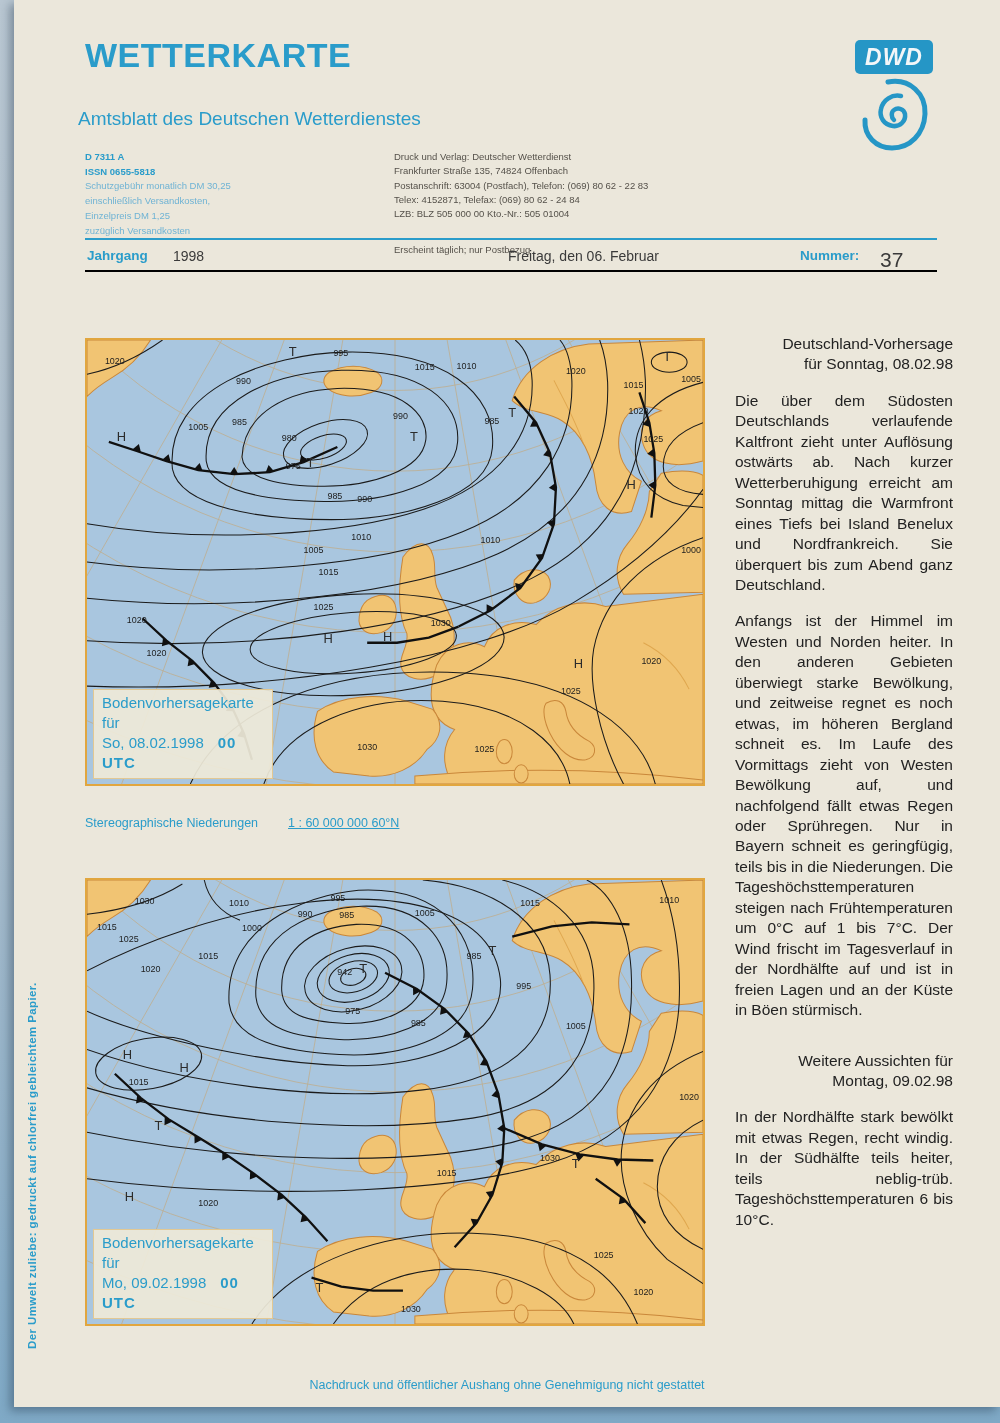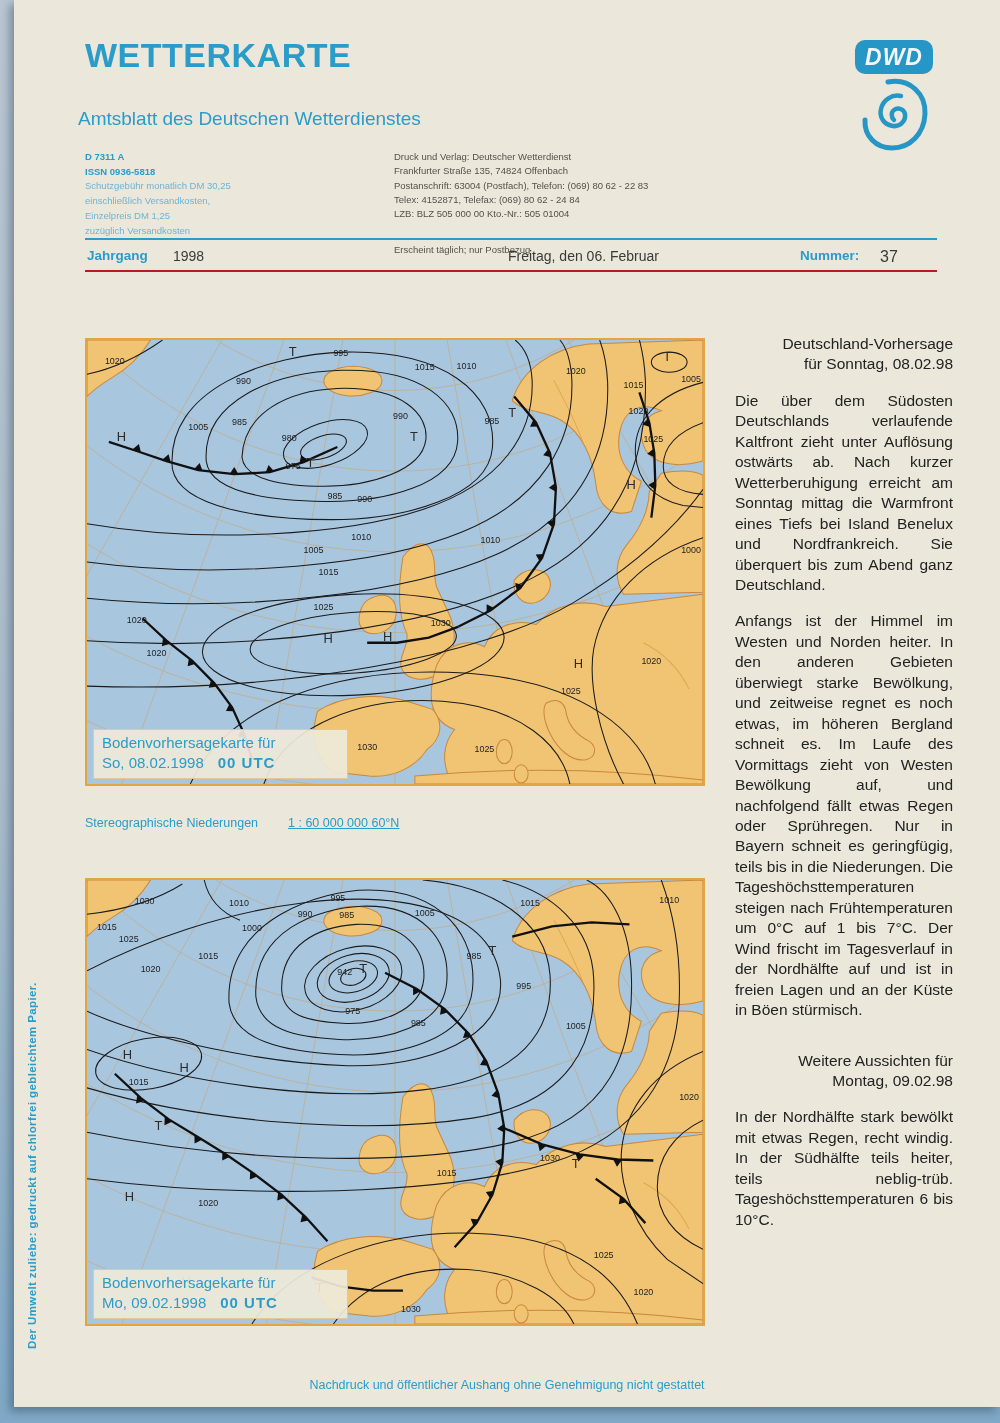--- a/index.html
+++ b/index.html
@@ -11,40 +11,40 @@
 
   .title { position:absolute; left:71px; top:36px; font-size:34px; font-weight:bold; color:#2a9cca; letter-spacing:.5px; }
   .subtitle { position:absolute; left:64px; top:108px; font-size:19px; font-weight:normal; color:#2a9cca; }
 
   .pubinfo { position:absolute; left:71px; top:150px; font-size:9.5px; line-height:1.55; color:#6fb3d4; }
   .pubinfo .strong { color:#2a9cca; font-weight:bold; }
   .publisher { position:absolute; left:380px; top:150px; font-size:9.5px; line-height:1.5; color:#55514a; }
   .publisher-note { margin-top:22px; }
 
   .logo { position:absolute; left:841px; top:40px; width:78px; }
-  .logo-box { height:34px; background:#2596c6; border-radius:10px; color:#f3f6f8; font-weight:bold; font-style:italic;
+  .logo-box { height:34px; background:#2596c6; border-radius:5px; color:#f3f6f8; font-weight:bold; font-style:italic;
               font-size:23px; text-align:center; line-height:34px; letter-spacing:1px; }
   .logo-swirl { display:block; margin:2px auto 0; width:72px; height:76px; }
 
   .issue-row { position:absolute; left:71px; top:238px; width:852px; height:34px;
-               border-top:2px solid #2a9cca; border-bottom:2px solid #b91c1c; font-size:14px; }
+               border-top:2px solid #2a9cca; border-bottom:2px solid #000000; font-size:14px; }
   .issue-row span { position:absolute; top:8px; white-space:nowrap; }
   .issue-label { color:#2a9cca; font-weight:bold; font-size:13.5px; }
   .issue-val { color:#3a3a3a; }
-  .jl{left:2px} .jv{left:88px} .dt{left:423px;color:#3a3a3a} .nl{left:715px} .nv{left:795px;font-size:16px}
+  .jl{left:2px} .jv{left:88px} .dt{left:423px;color:#3a3a3a} .nl{left:715px} .nv{left:795px;font-size:21px}
 
   .map { position:absolute; left:71px; width:620px; height:448px; border:2px solid #e1a63f; background:#a9c6df; }
   .map1 { top:338px; } .map2 { top:878px; }
   .map svg { display:block; width:100%; height:100%; }
   .isobars { stroke:#1b1b1b; stroke-width:1.05; fill:none; }
   .fronts  { stroke:#101010; stroke-width:2.3; fill:none; }
   .labels text { font-size:9px; fill:#1d1d1d; }
   .labels text.ht { font-size:13px; fill:#2b2b2b; }
 
-  .map-caption { position:absolute; left:6px; bottom:5px; width:255px; padding:3px 8px 5px;
+  .map-caption { position:absolute; left:6px; bottom:5px; width:180px; padding:3px 8px 5px;
                  background:rgba(238,233,216,.93); border:1px solid rgba(220,175,90,.55);
                  color:#2a9cca; font-size:15px; line-height:20px; }
   .map-caption .utc { font-weight:bold; margin-left:14px; letter-spacing:1px; }
 
   .projection { position:absolute; left:71px; top:816px; color:#2a9cca; font-size:12.5px; }
   .proj-scale { margin-left:30px;text-decoration:underline; }
 
   .forecast { position:absolute; left:721px; top:334px; width:218px; color:#222;
               font-size:15.5px; line-height:1.32; text-align:justify; }
   .f-title { margin-bottom:16px; text-align:right; }
@@ -107,21 +107,21 @@
   </defs>
 </svg>
 
 <div class="paper">
 
   <div class="title">WETTERKARTE</div>
   <div class="subtitle">Amtsblatt des Deutschen Wetterdienstes</div>
 
   <div class="pubinfo">
     <div class="strong">D 7311 A</div>
-    <div class="strong">ISSN 0936-5818</div>
+    <div class="strong">ISSN 0655-5818</div>
     <div>
         <div class="pub-line">Schutzgebühr monatlich DM 30,25</div>
         <div class="pub-line">einschließlich Versandkosten,</div>
         <div class="pub-line">Einzelpreis DM 1,25</div>
         <div class="pub-line">zuzüglich Versandkosten</div>
       </div>
   </div>
 
   <div class="publisher">
     <div>

